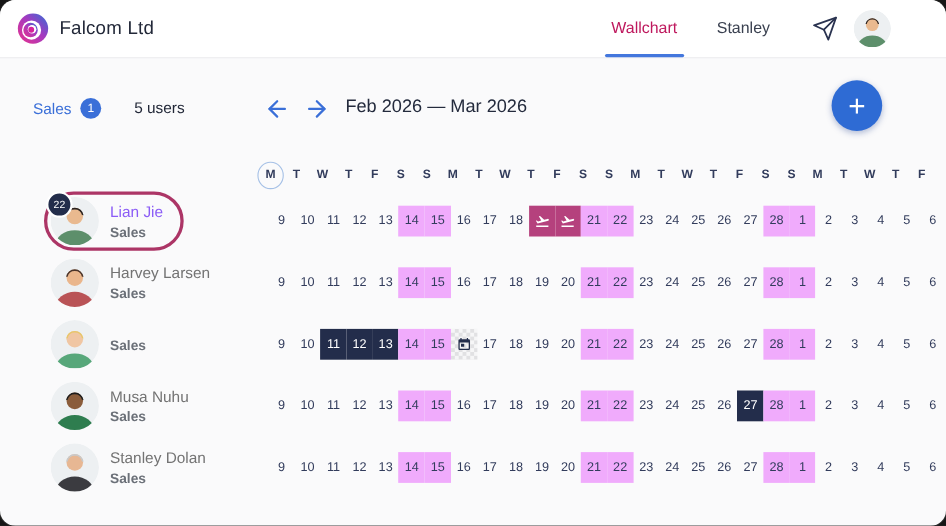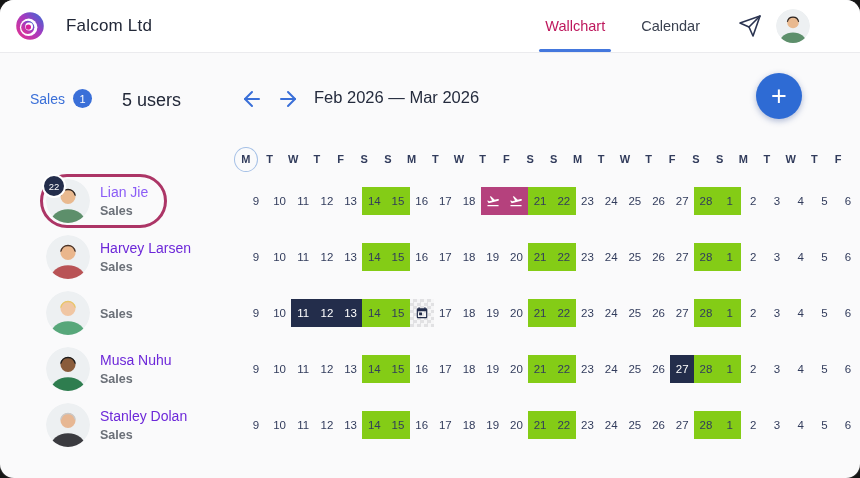--- a/index.html
+++ b/index.html
@@ -2,59 +2,59 @@
 <html><head>
 <meta charset="utf-8">
 <style>
   html,body{margin:0;padding:0;background:#161616;font-family:"Liberation Sans",sans-serif;}
   .stage{width:860px;height:478px;position:relative;}
   .app{position:absolute;inset:0;background:#fafafb;border-radius:14px;overflow:hidden;box-shadow:0 0 0 1px #2a2a2a;}
 
   
   .topbar{height:52px;background:#fff;border-bottom:1px solid #ebebee;display:flex;align-items:center;position:relative;}
   .logo{width:32px;height:32px;margin-left:14px;flex:0 0 auto;}
-  .company{margin-left:20px;font-size:17px;color:#222838;letter-spacing:.2px;}
+  .company{margin-left:8px;font-size:17px;color:#222838;letter-spacing:.2px;}
   .nav{position:absolute;right:160px;top:0;height:52px;display:flex;align-items:center;gap:36px;}
   .tab{font-size:14.5px;color:#3a4150;cursor:pointer;position:relative;height:52px;display:flex;align-items:center;}
   .tab.active{color:#be185d;}
   .tab.active::after{content:"";position:absolute;left:-6px;right:-6px;bottom:0;height:3px;background:#4377dd;border-radius:2px;}
   .send-btn{position:absolute;right:98px;top:14px;width:24px;height:24px;cursor:pointer;}
   .topbar-avatar{position:absolute;right:50px;top:9px;width:34px;height:34px;border-radius:50%;overflow:hidden;cursor:pointer;}
 
   
   .toolbar{position:relative;height:46px;margin-top:24px;}
   .filter-group{position:absolute;left:30px;top:12px;display:flex;align-items:center;gap:8px;cursor:pointer;}
   .filter-label{color:#3a6fd8;font-size:14px;}
   .filter-badge{width:19px;height:19px;border-radius:50%;background:#3a6fd8;color:#fff;font-size:11px;display:flex;align-items:center;justify-content:center;}
-  .users-count{position:absolute;left:122px;top:13px;font-size:18px;color:#222838;}
+  .users-count{position:absolute;left:122px;top:13px;font-size:14px;color:#222838;}
   .nav-arrow{position:absolute;top:10px;width:24px;height:24px;cursor:pointer;}
   .arrow-prev{left:240px;}
   .arrow-next{left:276px;}
   .period{position:absolute;left:314px;top:11px;font-size:16.5px;color:#242b3d;}
   .fab{position:absolute;right:58px;top:-4px;width:46px;height:46px;border-radius:50%;background:#2e6bd4;color:#fff;display:flex;align-items:center;justify-content:center;font-size:27px;font-weight:300;cursor:pointer;box-shadow:0 2px 6px rgba(30,60,140,.35);z-index:5;}
 
   
   .grid{margin-top:8px;}
   .grid-row{display:flex;align-items:center;padding-left:30px;}
   .user-col{width:204px;flex:0 0 auto;}
   .day-header{height:28px;margin-top:22px;}
   .day-letter{width:23.7px;height:24px;display:flex;align-items:center;justify-content:center;font-size:11px;font-weight:700;color:#323c5c;}
   .day-letter .circ{width:23px;height:23px;border:1px solid #a5c0e6;border-radius:50%;display:flex;align-items:center;justify-content:center;}
   .user-row{height:56px;padding-left:40px;}
 
   .user-wrap{display:flex;align-items:center;gap:10px;border:3px solid transparent;border-radius:30px;padding:2px 16px 2px 3px;width:fit-content;position:relative;cursor:pointer;}
   .user-wrap.highlighted{border-color:#ac3566;}
   .avatar{width:44px;height:44px;border-radius:50%;overflow:hidden;flex:0 0 auto;}
   .user-badge{position:absolute;left:-1px;top:-3px;width:20px;height:20px;border-radius:50%;background:#232d4b;color:#fff;font-size:9.5px;display:flex;align-items:center;justify-content:center;border:2px solid #fff;z-index:2;}
-  .user-name{font-size:14px;color:#6d28d9;font-weight:500;line-height:17px;}
+  .user-name{font-size:14px;color:#737373;font-weight:500;line-height:17px;}
   .user-name.link{color:#8b5cf6;}
   .user-dept{font-size:12.5px;color:#6b7078;line-height:16px;margin-top:2px;font-weight:bold;}
 
   .cell{width:23.7px;height:28px;display:flex;align-items:center;justify-content:center;font-size:11.5px;color:#323c5c;cursor:pointer;box-sizing:border-box;}
-  .cell.weekend{background:#84cc16;}
+  .cell.weekend{background:#f0abfc;}
   .cell.booked{background:#232d4b;color:#fff;}
   .cell.trip{background:#b5417d;}
   .cell.pending{background:repeating-conic-gradient(#e1e1e3 0% 25%, #f6f6f7 0% 50%);background-size:7px 7px;}
   .cell svg{display:block;}
 </style>
 </head>
 <body>
 
 <div class="stage">
   <div class="app">
@@ -73,21 +73,21 @@
           <circle cx="16.5" cy="19.5" r="9.8" fill="#fff"></circle>
           <circle cx="15.5" cy="19.5" r="7.4" fill="url(#lg)"></circle>
           <circle cx="17" cy="18.6" r="4.4" fill="#fff"></circle>
           <circle cx="16.2" cy="19.2" r="3" fill="#d6219c"></circle>
         </svg>
       </div>
       <div class="company">Falcom Ltd</div>
 
       <div class="nav">
         <div class="tab active">Wallchart</div>
-        <div class="tab">Calendar</div>
+        <div class="tab">Stanley</div>
       </div>
 
       <div class="send-btn">
         <svg viewBox="0 0 24 24" width="24" height="24" fill="none" stroke="#2a3350" stroke-width="1.6" stroke-linecap="round" stroke-linejoin="round">
           <path d="M22 2 11 13"></path>
             <path d="M22 2 15 22 11 13 2 9z"></path>
         </svg>
       </div>
       <div class="topbar-avatar"><svg viewBox="0 0 48 48" width="100%" height="100%">
             <circle cx="24" cy="24" r="24" fill="#edf0f2"></circle>

